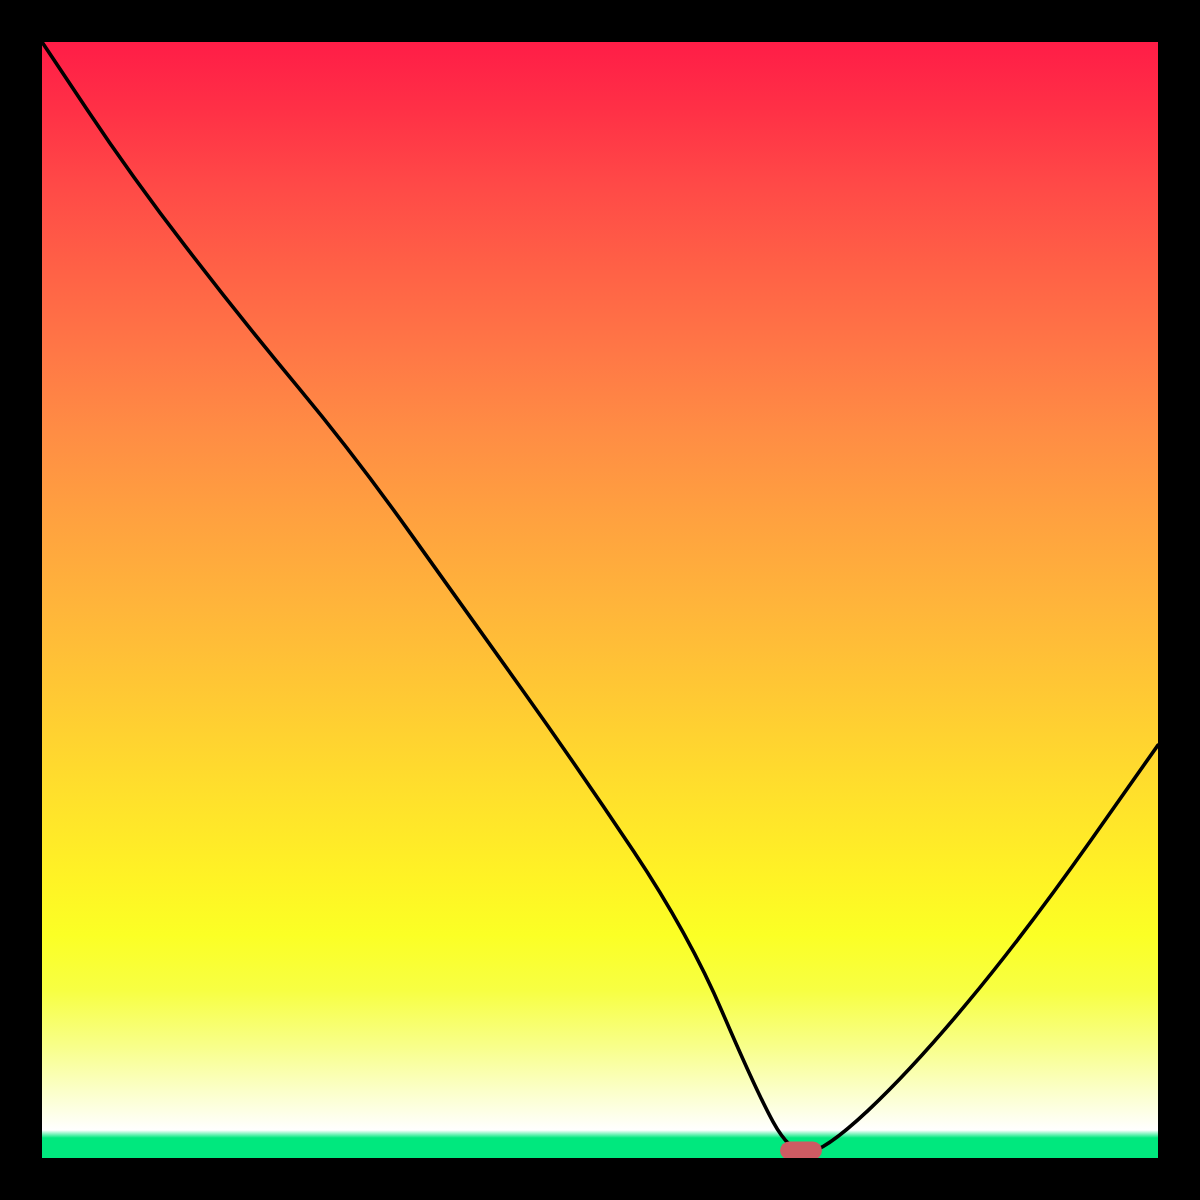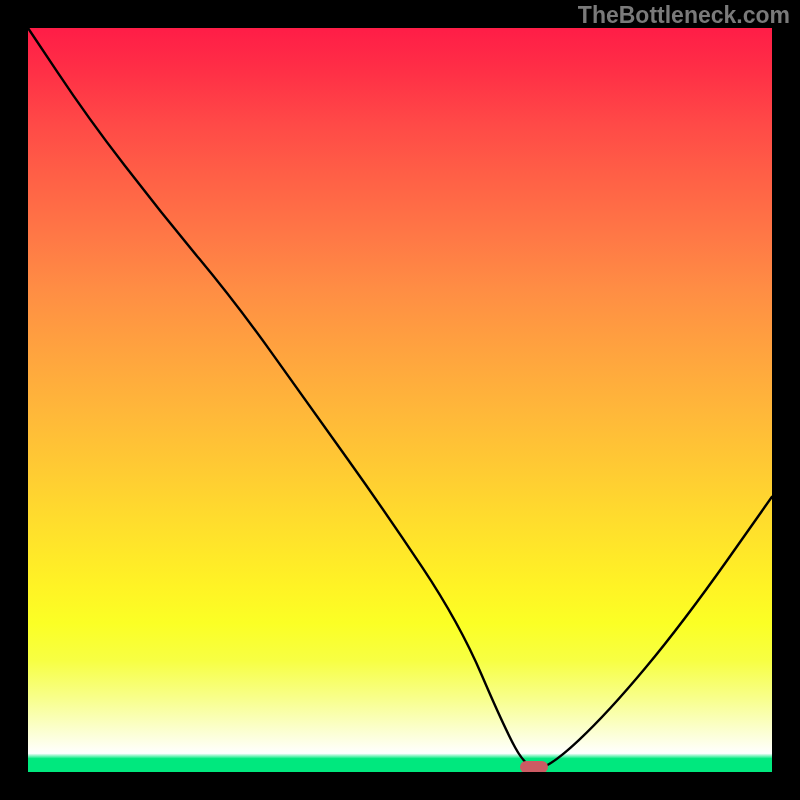--- a/index.html
+++ b/index.html
@@ -79,21 +79,20 @@
     background: #cd5b63;
     border-radius: 6px;
     z-index: 16;
   }
 </style>
 </head>
 <body>
 
 <div class="container">
 
-  <div class="watermark">TheBottleneck.com</div>
 
   <div class="plot-area">
     <div class="gradient-main"></div>
 
     <svg class="curve" viewBox="0 0 744 744" preserveAspectRatio="none">
       <path d="M 0.0 0.0 Q 0.0 0.0 29.8 44.6 Q 59.5 89.3 96.7 137.6 Q 133.9 186.0 171.1 230.6 Q 208.3 275.3 245.5 327.4 Q 282.7 379.4 319.9 431.5 Q 357.1 483.6 394.3 539.4 Q 431.5 595.2 453.8 647.3 Q 476.2 699.4 487.3 719.8 Q 498.5 740.3 509.6 740.3 Q 520.8 740.3 550.6 712.4 Q 580.3 684.5 617.5 639.8 Q 654.7 595.2 699.4 532.0 T 744.0 468.7" fill="none" stroke="#000" stroke-width="2.4" stroke-linecap="round" stroke-linejoin="round"></path>
     </svg>
 
     <div class="valley-marker" style="left: 491.92px; top: 732.792px;"></div>
   </div>

